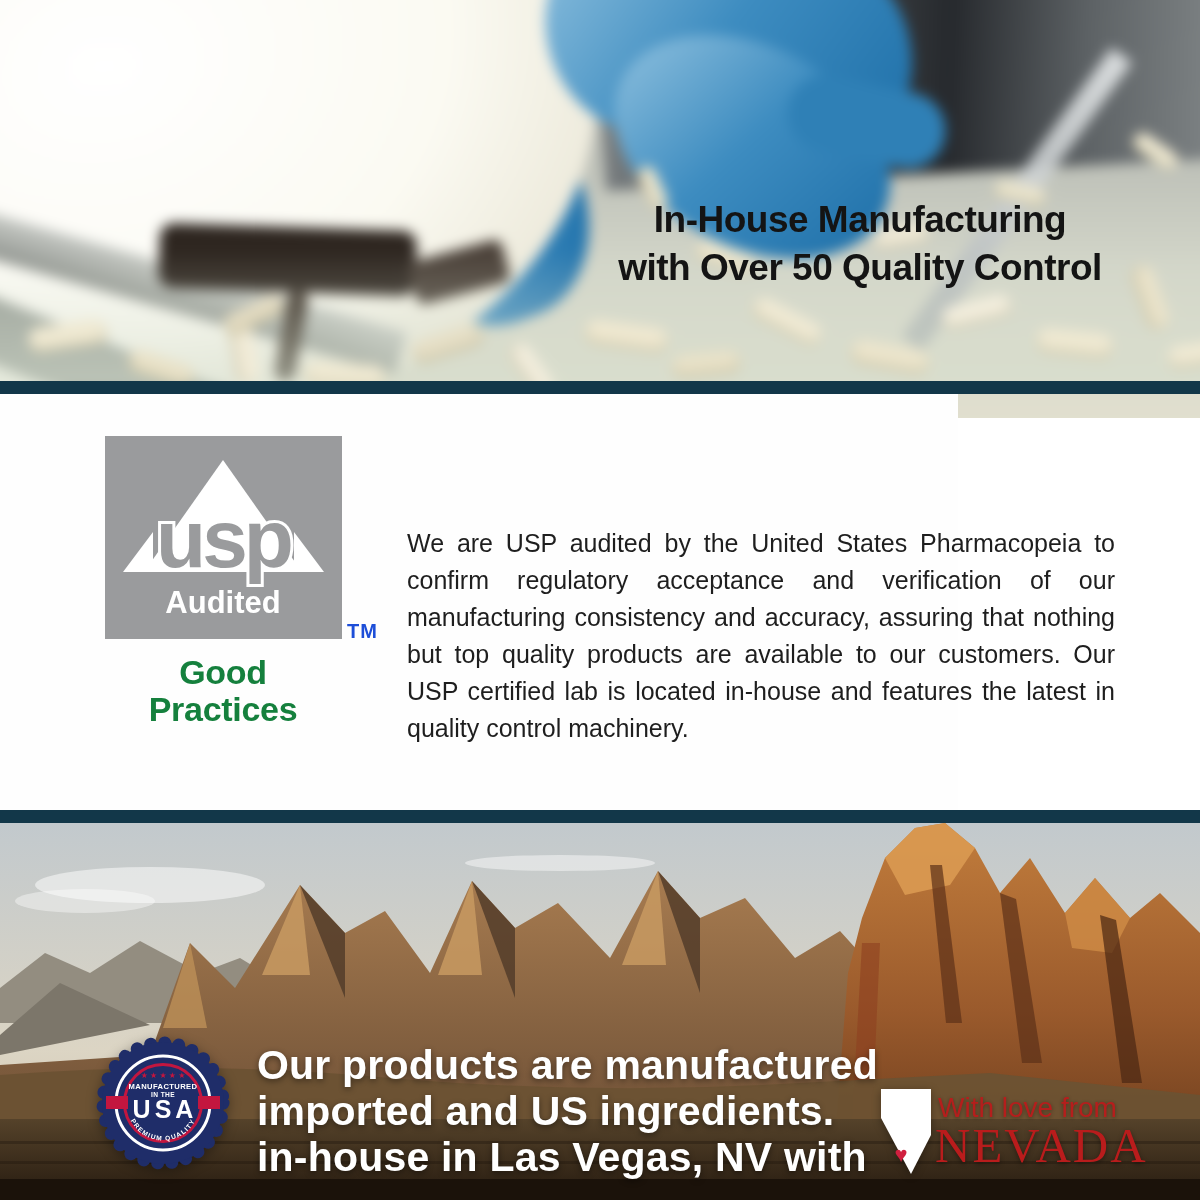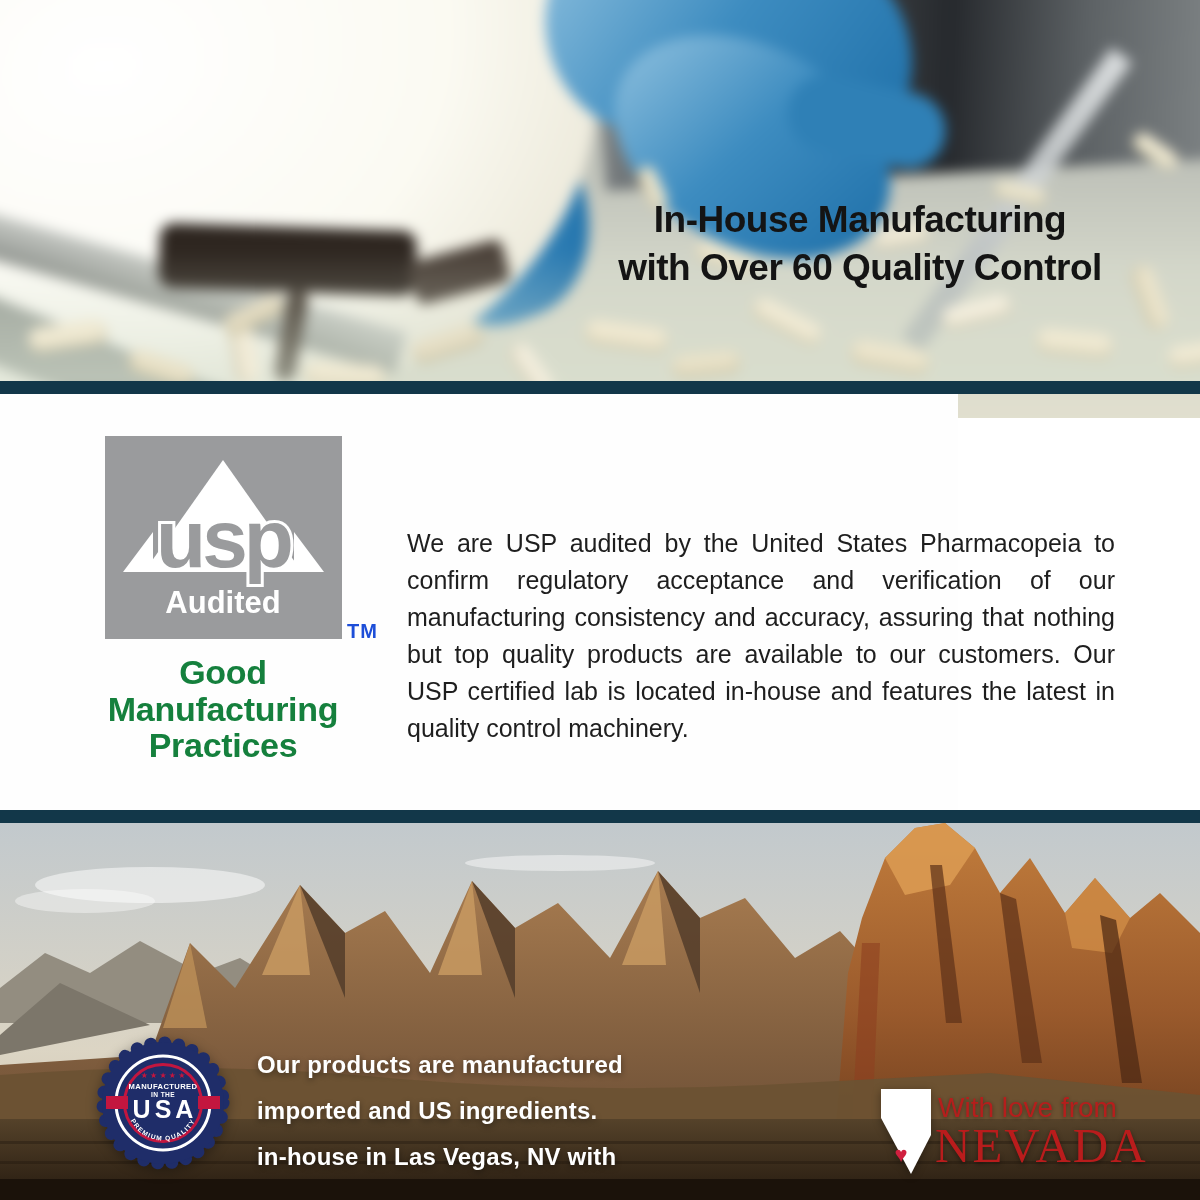--- a/index.html
+++ b/index.html
@@ -51,21 +51,21 @@
   .gmp{position:absolute;left:50px;top:260px;width:346px;text-align:center;
     font-size:34px;line-height:36.5px;font-weight:bold;letter-spacing:-.3px;color:#15803d;}
   .para{position:absolute;left:407px;top:106px;width:708px;font-size:25px;line-height:37px;color:#1e1e1e;
     text-align:justify;text-align-last:left;}
 
   
   .sec-bot{position:absolute;left:0;top:823px;width:1200px;height:377px;overflow:hidden;background:#c2c9cd;}
   .mtn{position:absolute;inset:0;}
   .badge{position:absolute;left:88px;top:205px;width:150px;height:150px;
     filter:drop-shadow(0 3px 6px rgba(0,0,0,.35));}
-  .message{position:absolute;left:257px;top:219px;font-size:24px;line-height:46px;font-weight:bold;
+  .message{position:absolute;left:257px;top:219px;font-size:41px;line-height:46px;font-weight:bold;
     letter-spacing:.2px;color:#ffffff;text-shadow:0 2px 6px rgba(0,0,0,.45);}
   .nv-logo{position:absolute;left:880px;top:261px;width:310px;height:110px;}
   .nv-state{position:absolute;left:0;top:4px;filter:drop-shadow(0 2px 4px rgba(0,0,0,.35));}
   .nv-tagline{position:absolute;left:58px;top:8px;font-size:28px;font-weight:normal;color:#b91c1c;
     opacity:.96;text-shadow:0 1px 4px rgba(0,0,0,.4);}
   .nv-word{position:absolute;left:55px;top:33px;font-family:"Liberation Serif",serif;font-size:49px;
     letter-spacing:2px;color:#b91c1c;text-shadow:0 2px 5px rgba(0,0,0,.4);}
 </style>
 </head>
 <body>
@@ -104,40 +104,39 @@
       <i class="cap" style="left:1140px;top:336px;width:70px;height:22px;transform:rotate(-8deg);background:#f0ead4;"></i>
       <i class="cap" style="left:690px;top:245px;width:58px;height:20px;transform:rotate(18deg);background:#eee7cf;"></i>
       <i class="cap" style="left:860px;top:225px;width:54px;height:20px;transform:rotate(-10deg);background:#f1ebd8;"></i>
       <i class="cap" style="left:975px;top:185px;width:50px;height:18px;transform:rotate(12deg);background:#ece6ce;"></i>
       <i class="cap" style="left:1105px;top:145px;width:48px;height:18px;transform:rotate(35deg);background:#efe9d2;"></i>
       <i class="cap" style="left:628px;top:180px;width:44px;height:18px;transform:rotate(65deg);background:#eae4cc;"></i>
       <i class="cap" style="left:240px;top:300px;width:60px;height:20px;transform:rotate(-25deg);background:#e4dcc2;"></i>
     </div>
     <div class="headline">
       <div>In-House Manufacturing</div>
-      <div>with Over 60 Quality Control</div>
+      <div>with Over 50 Quality Control</div>
     </div>
   </section>
 
   <div class="divider div1"></div>
 
   <section class="sec-mid">
     <div class="usp-box">
       <svg width="237" height="203" viewBox="0 0 237 203">
         <polygon points="18,136 48,96 48,136" fill="#ffffff"></polygon>
         <polygon points="189,96 219,136 189,136" fill="#ffffff"></polygon>
         <polygon points="118,24 197,136 39,136" fill="#ffffff"></polygon>
         <text x="118" y="131" text-anchor="middle" font-size="82" font-weight="bold" letter-spacing="-4" fill="#9a9b9d" stroke="#ffffff" stroke-width="6" paint-order="stroke">usp</text>
         <text x="118" y="177" text-anchor="middle" font-size="31" font-weight="bold" fill="#ffffff">Audited</text>
       </svg>
     </div>
     <div class="tm">TM</div>
     <div class="gmp">
       <div>Good</div>
-      <div>Manufacturing</div>
       <div>Practices</div>
     </div>
     <p class="para">We are USP audited by the United States Pharmacopeia to confirm regulatory acceptance and verification of our manufacturing consistency and accuracy, assuring that nothing but top quality products are available to our customers. Our USP certified lab is located in-house and features the latest in quality control machinery.</p>
   </section>
 
   <div class="divider div2"></div>
 
   <section class="sec-bot">
     <svg class="mtn" width="1200" height="377" viewBox="0 0 1200 377" preserveAspectRatio="none">
       <defs>

